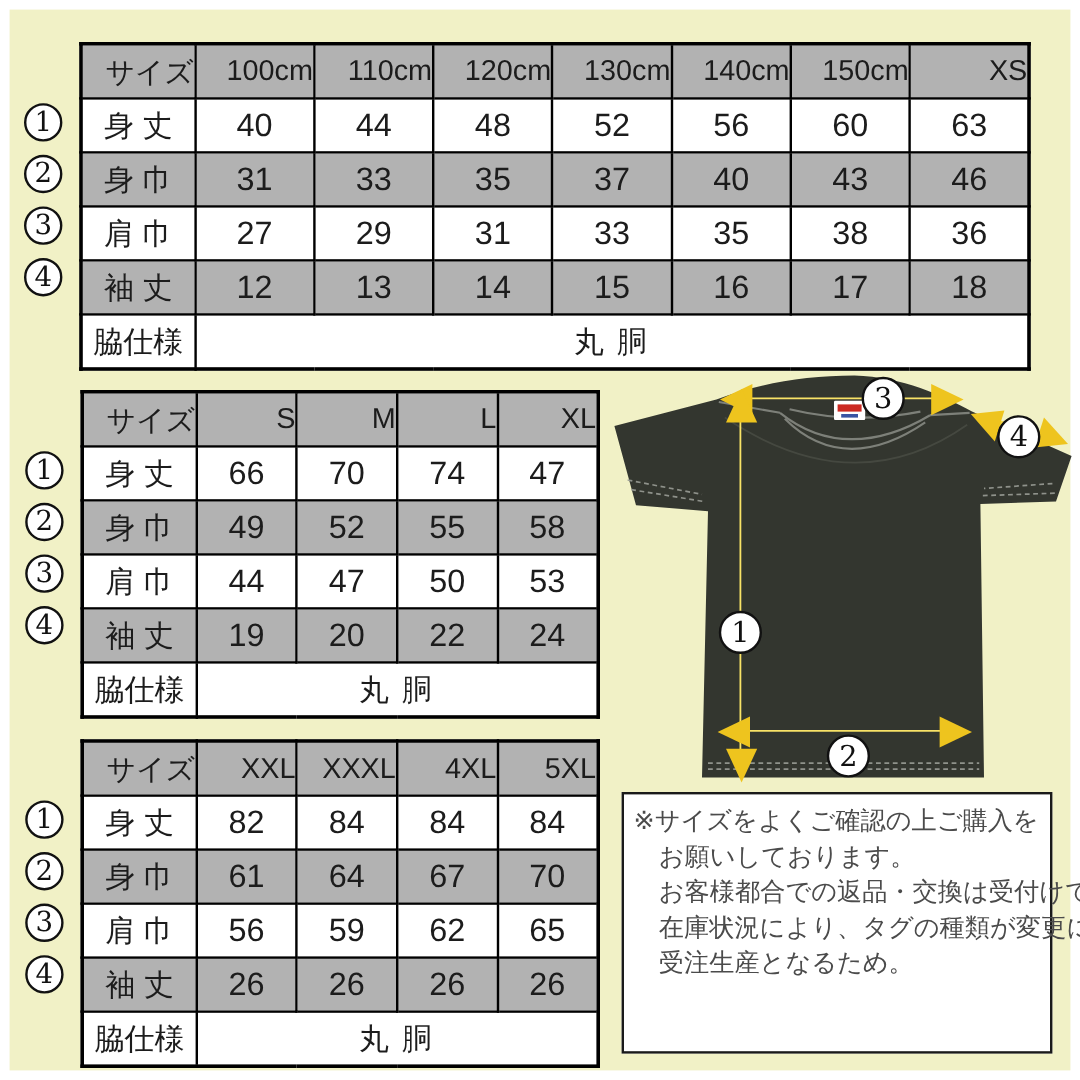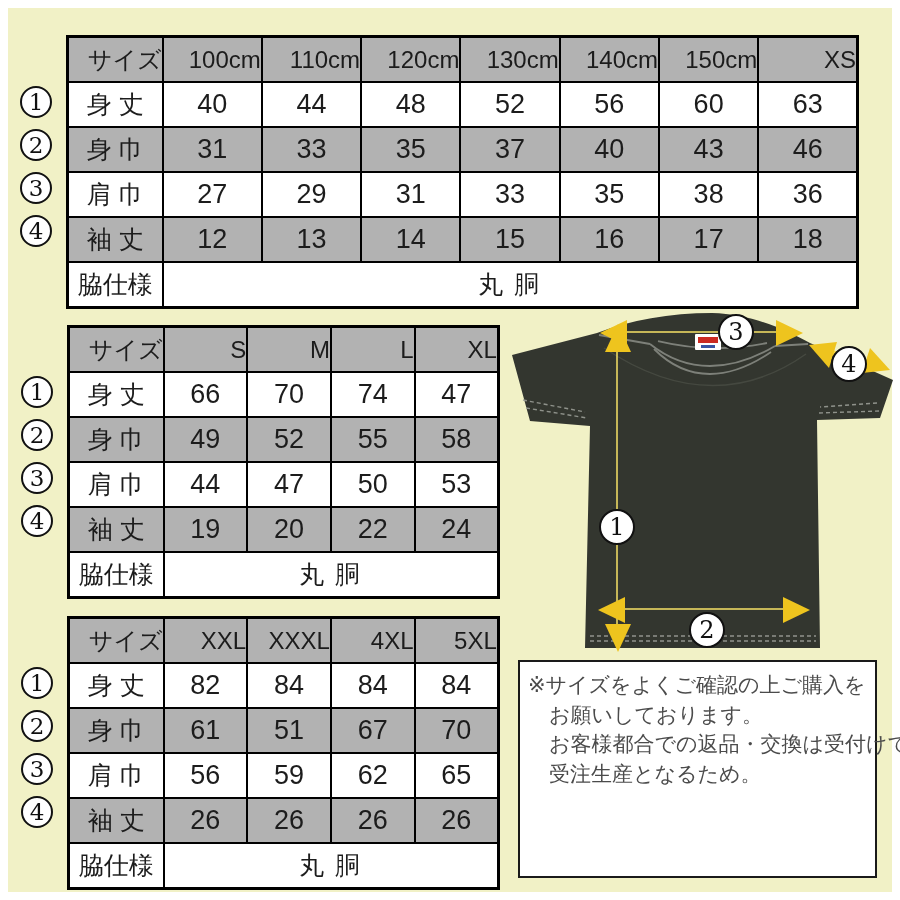--- a/index.html
+++ b/index.html
@@ -196,21 +196,21 @@
         <tr>
           <th>身 丈</th>
           <td>82</td>
           <td>84</td>
           <td>84</td>
           <td>84</td>
         </tr>
         <tr class="shade">
           <th>身 巾</th>
           <td>61</td>
-          <td>51</td>
+          <td>64</td>
           <td>67</td>
           <td>70</td>
         </tr>
         <tr>
           <th>肩 巾</th>
           <td>56</td>
           <td>59</td>
           <td>62</td>
           <td>65</td>
         </tr>
@@ -312,14 +312,15 @@
   <g>
     <circle cx="207" cy="322" r="17" fill="#fff" stroke="#111" stroke-width="2"></circle>
     <text class="badge-svg-text" x="207" y="330" text-anchor="middle">2</text>
   </g>
 </svg>
 
 <div class="note-box">
     <div class="note-line">※サイズをよくご確認の上ご購入を</div>
     <div class="note-line indent">お願いしております。</div>
     <div class="note-line indent">お客様都合での返品・交換は受付けて</div>
+    <div class="note-line indent">在庫状況により、タグの種類が変更に</div>
     <div class="note-line indent">受注生産となるため。</div>
   </div>
 
 </body></html>

